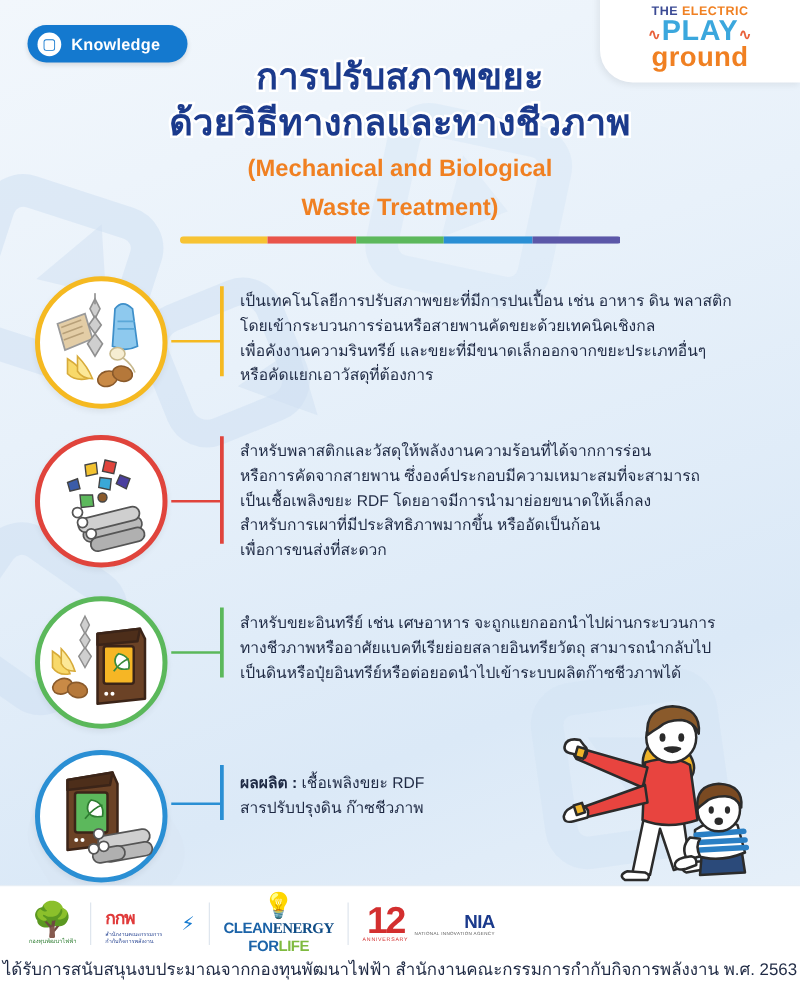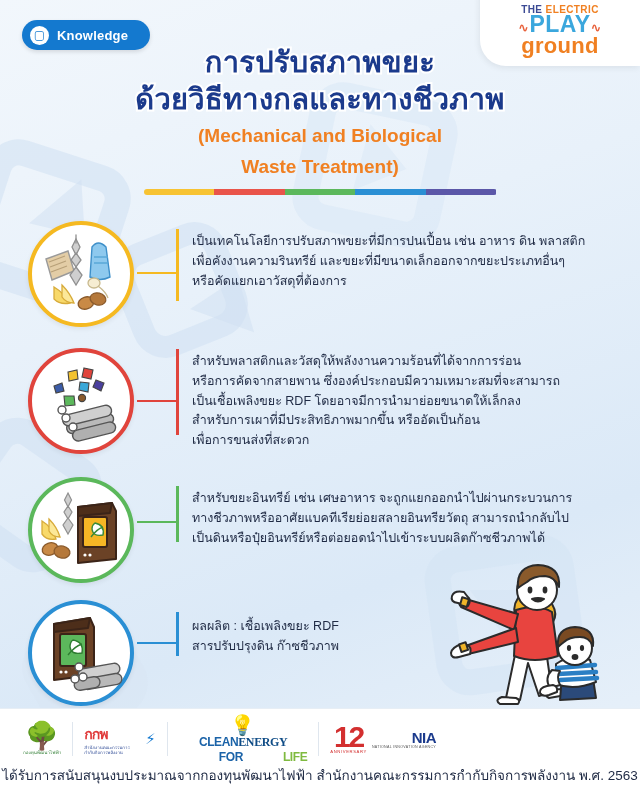--- a/index.html
+++ b/index.html
@@ -98,21 +98,21 @@
     display: flex; align-items: center; justify-content: center;
     box-shadow: 0 2px 5px rgba(0,0,0,.07);
   }
   .connector { position: absolute; left: 137px; height: 2px; width: 40px; }
   .bracket { position: absolute; left: 176px; width: 3px; }
   .txtblock {
     position: absolute; left: 192px; right: 10px;
     font-size: 12.5px; line-height: 1.58; color: #1f2a44;
   }
   .txtblock .line { white-space: nowrap; }
-  .txtblock .b { font-weight: normal; }
+  .txtblock .b { font-weight: bold; }
 
   
   .people { position: absolute; right: 6px; bottom: 92px; width: 190px; height: 150px; z-index: 3; }
 
   
   .footer {
     position: absolute; left: 0; right: 0; bottom: 0; height: 92px;
     background: #fff; z-index: 8;
     border-top: 1px solid #e7eef5;
   }
@@ -121,21 +121,21 @@
   .sep { width:1px; height: 34px; background:#dfe6ee; }
   .lg-tree { font-size: 27px; color:#3b9e3f; line-height:1; }
   .lg-cap { font-size: 4.6px; color:#2e7d32; line-height:1.15; max-width:54px; }
   .lg-kkp { font-weight:bold; color:#e03a3a; font-size:14px; letter-spacing:-1px; }
   .lg-kkp-sub { font-size:4.4px; color:#1b3a8c; line-height:1.2; max-width:56px; }
   .lg-bolt { color:#1479cf; font-size:15px; }
   .lg-bulb { font-size: 20px; color:#7b93ad; line-height:1;}
   .lg-ce1 { font-size:12px; font-weight:bold; color:#1b63a8; letter-spacing:-.4px;}
   .lg-ce1 b { color:#0f4c86;font-family:Liberation Serif, serif; }
   .lg-ce2 { font-size:12px; font-weight:bold; color:#1b63a8; letter-spacing:-.4px; text-align:center;}
-  .lg-ce2 span { color:#7fba3f;margin-left:40px; }
+  .lg-ce2 span { color:#7fba3f; }
   .lg-12 { font-size:30px; font-weight:bold; color:#d32f2f; line-height:.8; letter-spacing:-2px;}
   .lg-anniv { font-size:4.2px; color:#d32f2f; letter-spacing:.6px; }
   .lg-nia { font-size:15px; font-weight:bold; color:#1b3a8c; letter-spacing:-.5px; line-height:1;text-align:right;}
   .lg-nia-sub { font-size:3.6px; color:#555; letter-spacing:.3px; }
   .footer-note {
     text-align: center; font-size: 13.5px; color:#1f2a44;
     padding-top: 2px; line-height: 1.3;
   }
 </style>
 </head>
@@ -213,20 +213,21 @@
       <g stroke="#8a5a2b" stroke-width="1.3">
         <ellipse cx="50" cy="74" rx="8" ry="6" fill="#c98a46" transform="rotate(-18 50 74)"></ellipse>
         <ellipse cx="62" cy="70" rx="8" ry="6" fill="#b5783a" transform="rotate(14 62 70)"></ellipse>
       </g>
     </svg>
       </div>
       <div class="connector" style="top: 272px; background: rgb(245, 185, 33);"></div>
       <div class="bracket" style="top: 229px; height: 72px; background: rgb(245, 185, 33);"></div>
       <div class="txtblock" style="top: 232px;">
         <div class="line">เป็นเทคโนโลยีการปรับสภาพขยะที่มีการปนเปื้อน เช่น อาหาร ดิน พลาสติก</div>
+        <div class="line">โดยเข้ากระบวนการร่อนหรือสายพานคัดขยะด้วยเทคนิคเชิงกล</div>
         <div class="line">เพื่อคังงานความรินทรีย์ และขยะที่มีขนาดเล็กออกจากขยะประเภทอื่นๆ</div>
         <div class="line">หรือคัดแยกเอาวัสดุที่ต้องการ</div>
       </div>
     </div>
     <div class="section">
       <div class="circle" style="top: 348px; border-color: rgb(224, 68, 60);">
         <svg viewBox="0 0 90 90" width="90" height="90">
       <g stroke="#444" stroke-width="1.1">
         <path d="M18 30 l8 -3 l2 8 l-8 2 z" fill="#3b5ca8"></path>
         <path d="M32 16 l9 -2 l1 9 l-9 2 z" fill="#f2c230"></path>

